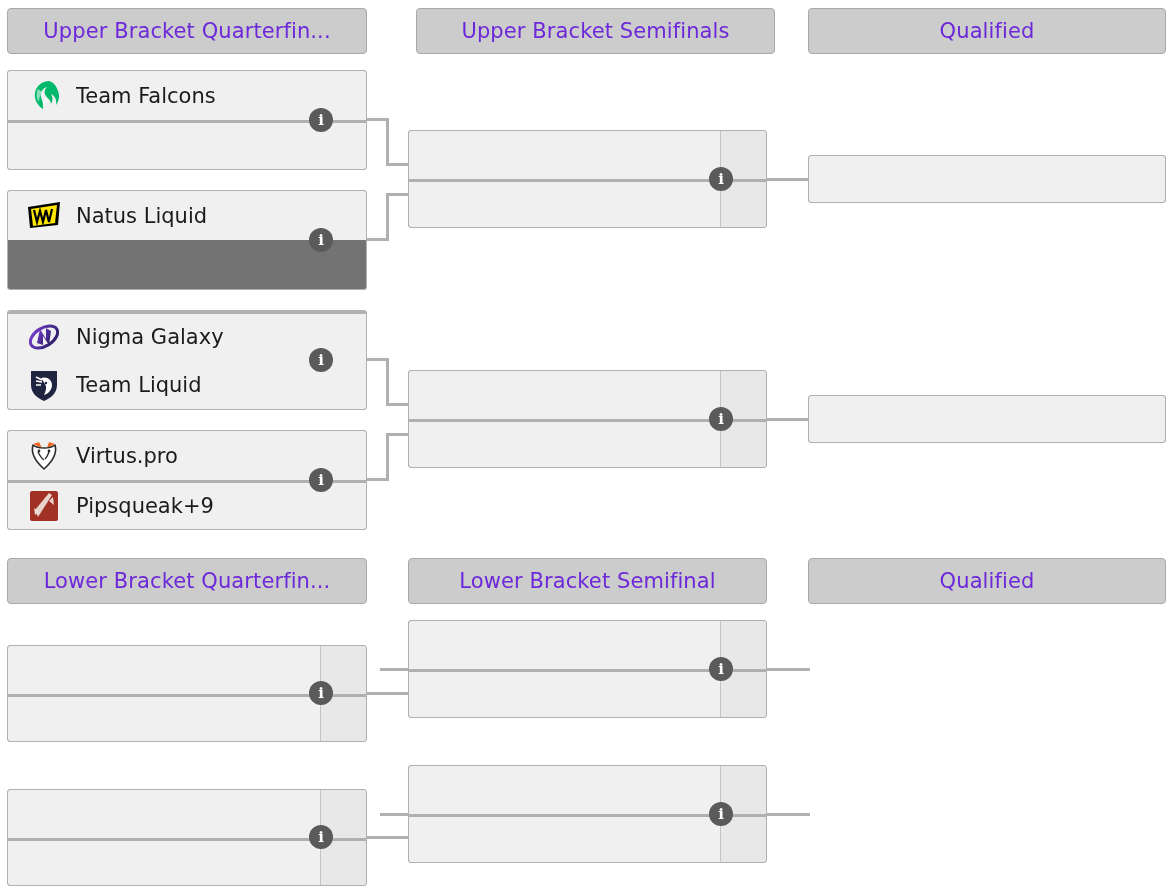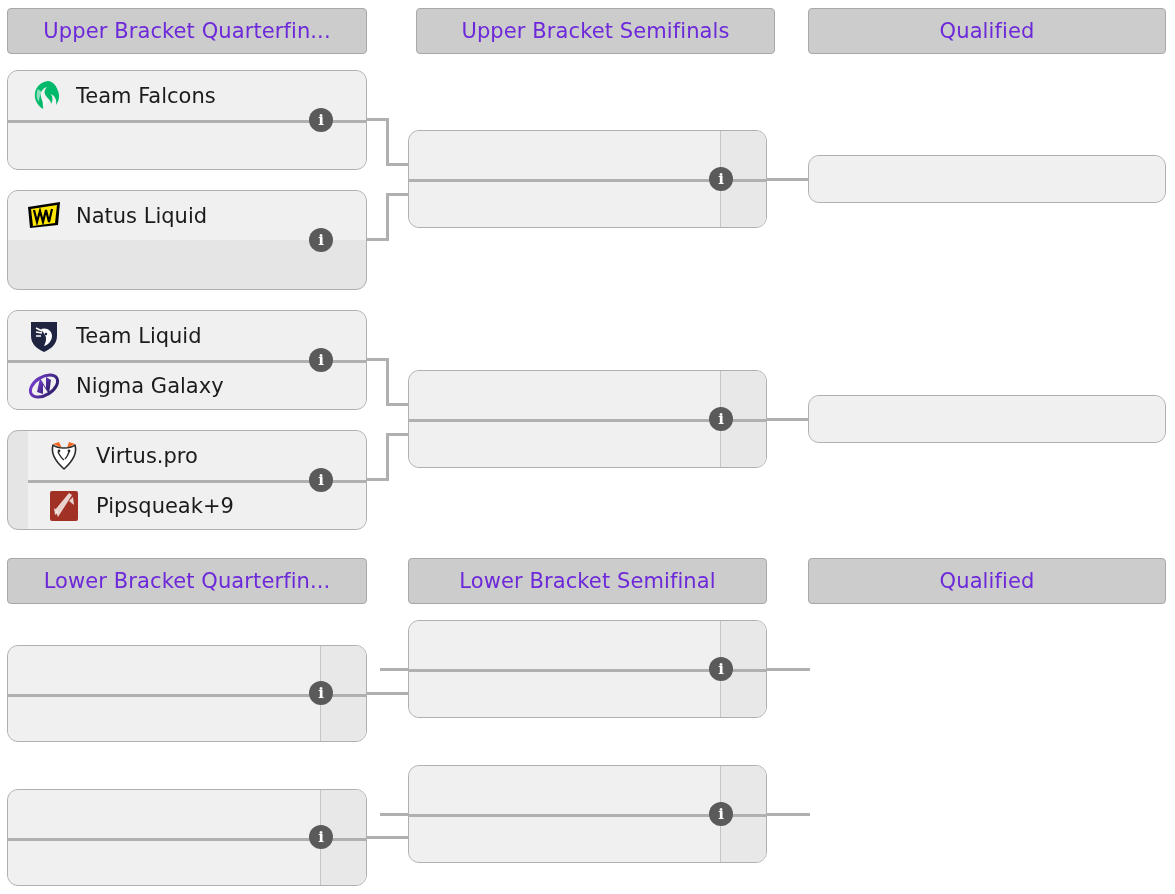--- a/index.html
+++ b/index.html
@@ -29,22 +29,22 @@
     white-space:nowrap;
     overflow:hidden;
     height:46px;
   }
 
   
   .match{
     position:absolute;
     box-sizing:border-box;
     border:1px solid #b0b0b0;
-    border-radius:11px;
-    background:#e5e5e5;
+    border-radius:3px;
+    background:#737373;
     overflow:hidden;
   }
   .match .opp{
     box-sizing:border-box;
     position:relative;
     display:flex;
     align-items:center;
     height:50%;
     background:#f0f0f0;
   }
@@ -186,51 +186,51 @@
               <path d="M6 11 L32 7 L30 25 L8 28 Z" fill="#ffe600"></path>
               <path d="M9 12 L12 24 L15 13 L18 24 L21 12 L24 24 L27 11" fill="none" stroke="#000000" stroke-width="2.2"></path>
             </svg>
           </span>
           <span class="team-name">Natus Liquid</span>
         </div>
       </div>
     </div>
     <div class="info-badge" style="left: 309px; top: 228px;">i</div>
     <div class="match" style="left: 7px; top: 310px; width: 360px; height: 100px;">
-      <div class="opp">
-        <div class="opp-main">
-          <span class="team-logo">
-            <svg width="38" height="36" viewBox="0 0 38 36">
-              <path d="M6 4 H32 V18 C32 26 26 31 19 34 C12 31 6 26 6 18 Z" fill="#1f2440"></path>
-              <path d="M11 10 L17 13 M11 14 L17 15 M11 18 L16 18" stroke="#ffffff" stroke-width="1.6" fill="none"></path>
-              <path d="M16 11 C22 9 27 13 27 18 C27 23 23 27 19 28 C21 24 22 20 20 17 C19 15 17 13 16 11 Z" fill="#ffffff"></path>
-              <circle cx="21" cy="16" r="1.2" fill="#1f2440"></circle>
-            </svg>
-          </span>
-          <span class="team-name">Team Liquid</span>
-        </div>
-      </div>
       <div class="opp second">
         <div class="opp-main">
           <span class="team-logo">
             <svg width="38" height="36" viewBox="0 0 38 36">
               <linearGradient id="nig" x1="0" y1="0" x2="1" y2="1">
                 <stop offset="0" stop-color="#7b3fd4"></stop>
                 <stop offset="1" stop-color="#241b5e"></stop>
               </linearGradient>
               <ellipse cx="19" cy="18" rx="15" ry="9" transform="rotate(-32 19 18)" fill="none" stroke="url(#nig)" stroke-width="3"></ellipse>
               <path d="M12 24 L15 10 L21 20 L21 9 L26 12 L24 26 L18 17 L18 26 Z" fill="url(#nig)"></path>
             </svg>
           </span>
           <span class="team-name">Nigma Galaxy</span>
         </div>
       </div>
+      <div class="opp">
+        <div class="opp-main">
+          <span class="team-logo">
+            <svg width="38" height="36" viewBox="0 0 38 36">
+              <path d="M6 4 H32 V18 C32 26 26 31 19 34 C12 31 6 26 6 18 Z" fill="#1f2440"></path>
+              <path d="M11 10 L17 13 M11 14 L17 15 M11 18 L16 18" stroke="#ffffff" stroke-width="1.6" fill="none"></path>
+              <path d="M16 11 C22 9 27 13 27 18 C27 23 23 27 19 28 C21 24 22 20 20 17 C19 15 17 13 16 11 Z" fill="#ffffff"></path>
+              <circle cx="21" cy="16" r="1.2" fill="#1f2440"></circle>
+            </svg>
+          </span>
+          <span class="team-name">Team Liquid</span>
+        </div>
+      </div>
     </div>
     <div class="info-badge" style="left: 309px; top: 348px;">i</div>
-    <div class="match" style="left: 7px; top: 430px; width: 360px; height: 100px; padding-left: 20px;">
+    <div class="match" style="left: 7px; top: 430px; width: 360px; height: 100px;">
       <div class="opp">
         <div class="opp-main">
           <span class="team-logo">
             <svg width="38" height="36" viewBox="0 0 38 36">
               <path d="M8 6 L14 4 L17 10 Z" fill="#f26822"></path>
               <path d="M30 6 L24 4 L22 10 Z" fill="#f26822"></path>
               <path d="M8 7 C6 14 10 23 19 31 C28 23 32 14 30 7 C25 11 13 11 8 7 Z" fill="#ffffff" stroke="#2b2b2b" stroke-width="1.6" stroke-linejoin="round"></path>
               <path d="M13 14 C15 18 16 20 19 22 M24 14 C23 17 22 19 20 21" stroke="#2b2b2b" stroke-width="1.4" fill="none"></path>
               <circle cx="14" cy="13" r="1.4" fill="#2b2b2b"></circle>
               <circle cx="24" cy="13" r="1.4" fill="#2b2b2b"></circle>

